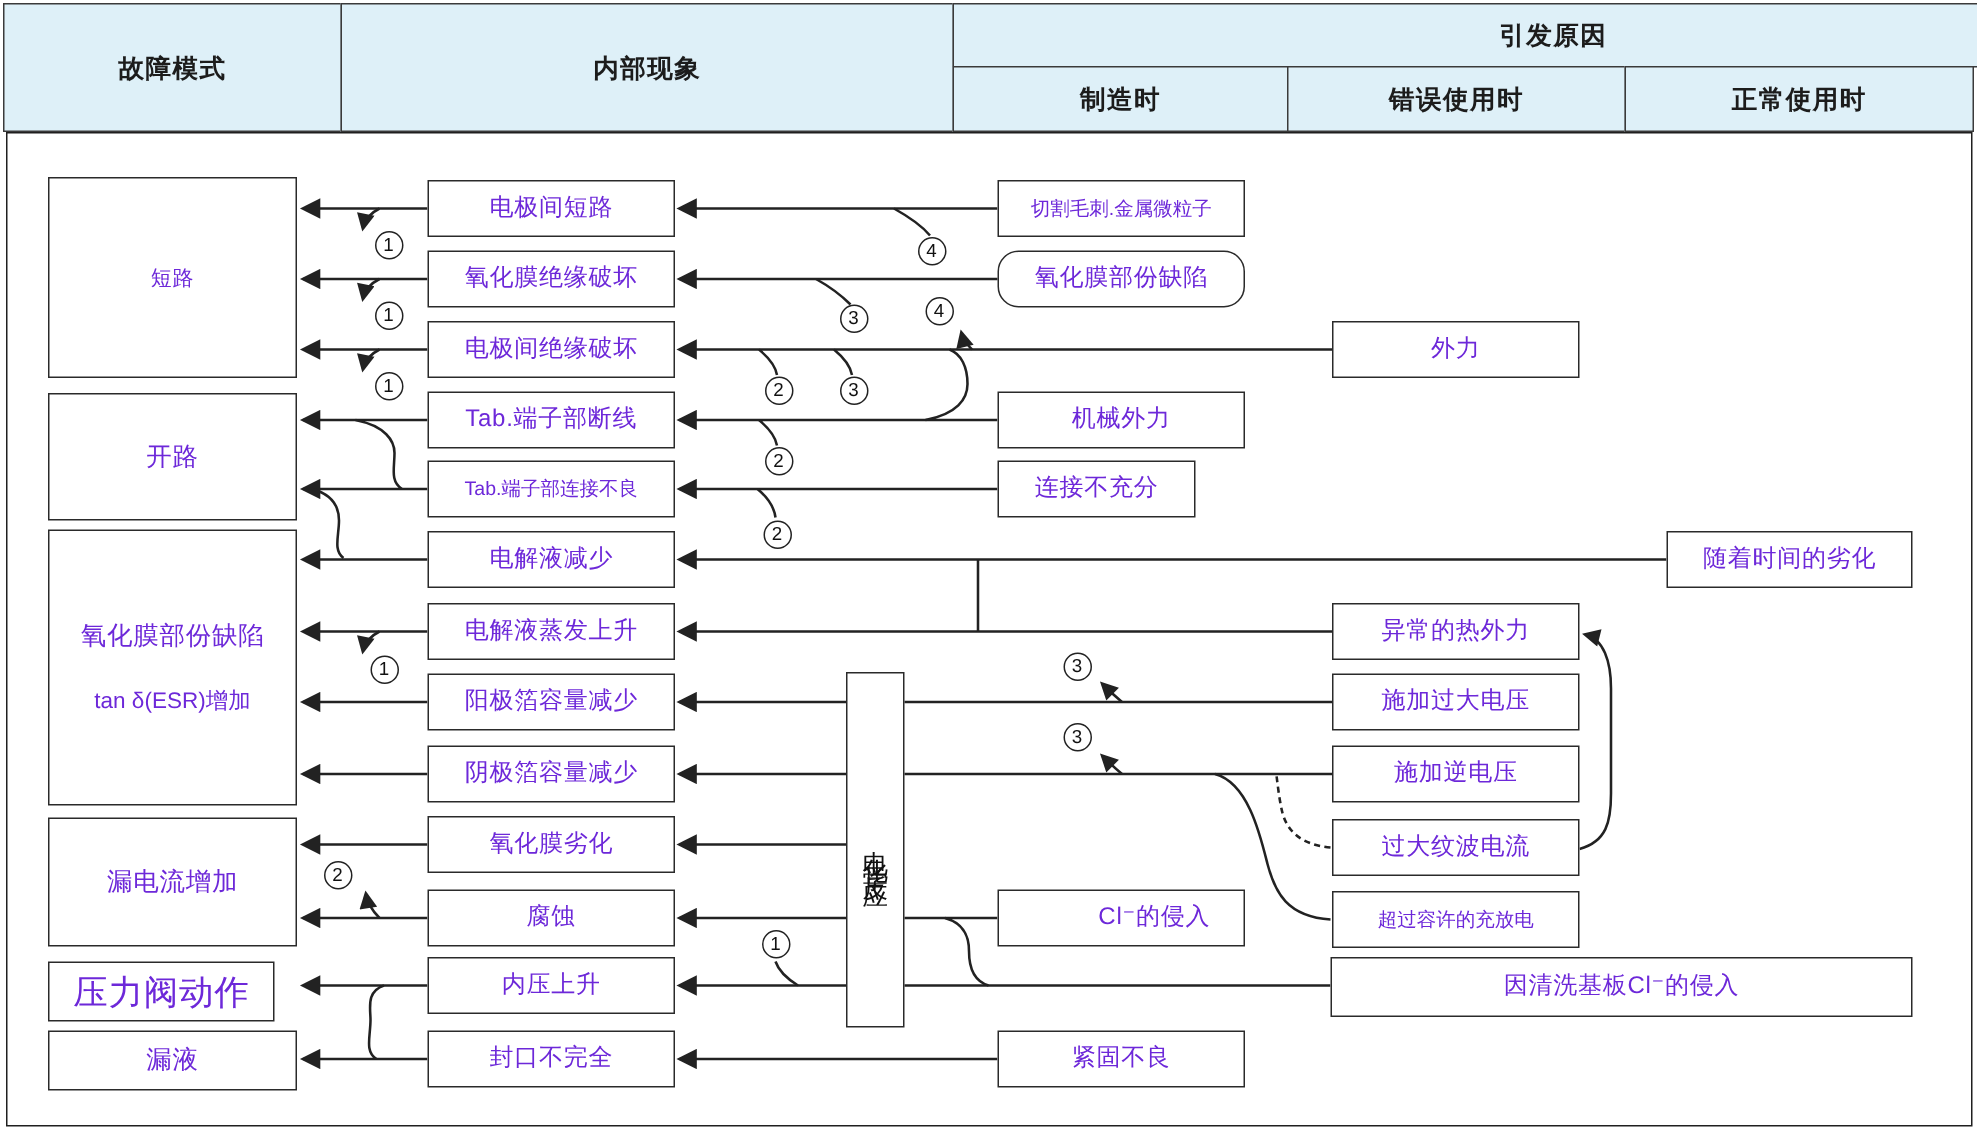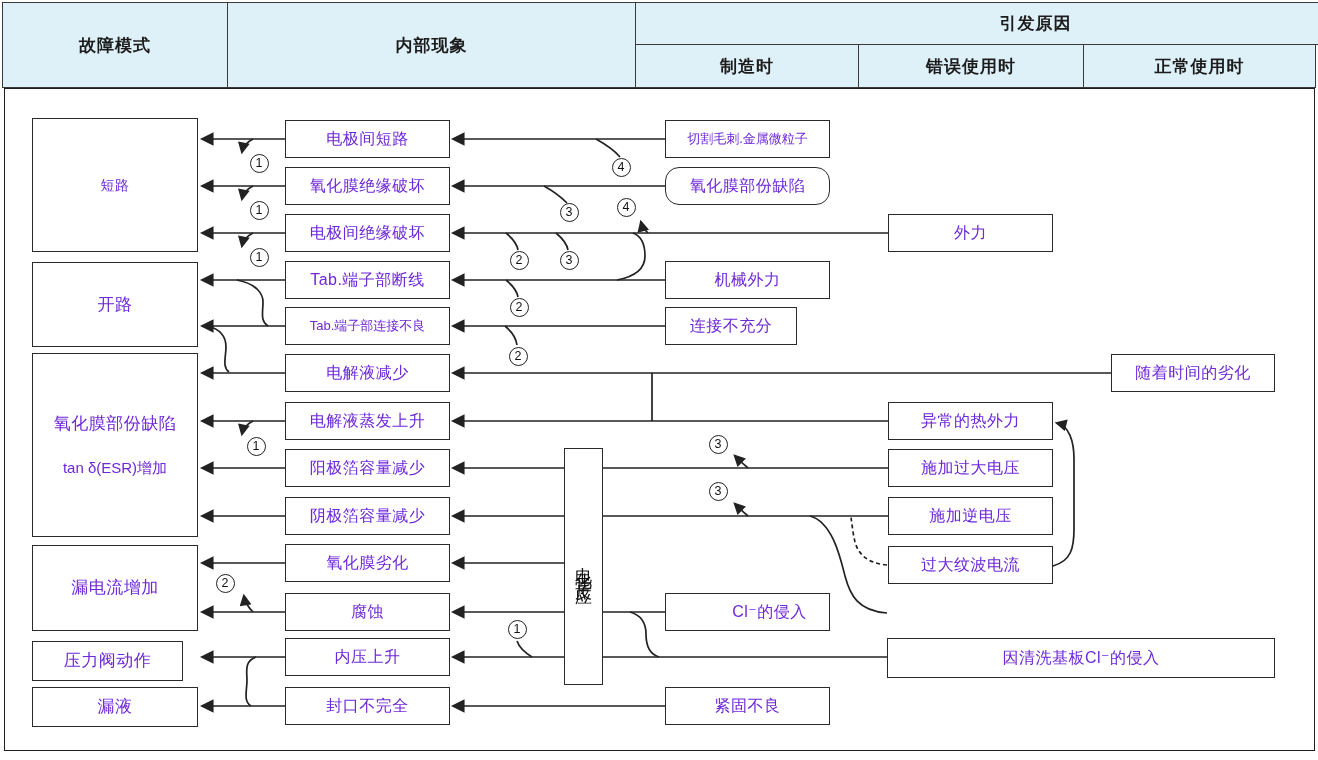--- a/index.html
+++ b/index.html
@@ -118,21 +118,21 @@
     </g>
   </svg>
 
   <div class="box" style="left:32px;top:118px;width:166px;height:134px;font-size:14px;">短路</div>
   <div class="box" style="left:32px;top:262px;width:166px;height:85px;font-size:17px;">开路</div>
   <div class="box stack" style="left:32px;top:353px;width:166px;height:184px;">
     <span class="l1">氧化膜部份缺陷</span>
     <span class="l2">tan δ(ESR)增加</span>
   </div>
   <div class="box" style="left:32px;top:545px;width:166px;height:86px;font-size:17px;">漏电流增加</div>
-  <div class="box" style="left:32px;top:641px;width:151px;height:40px;font-size:17px;">压力阀动作</div>
+  <div class="box" style="left:32px;top:641px;width:151px;height:40px;font-size:23px;">压力阀动作</div>
   <div class="box" style="left:32px;top:687px;width:166px;height:40px;font-size:17px;">漏液</div>
 
   <div class="box" style="left:285px;top:120px;width:165px;height:38px;">电极间短路</div>
   <div class="box" style="left:285px;top:214px;width:165px;height:38px;">电极间绝缘破坏</div>
   <div class="box" style="left:285px;top:167px;width:165px;height:38px;">氧化膜绝缘破坏</div>
   <div class="box" style="left:285px;top:261px;width:165px;height:38px;">Tab.端子部断线</div>
   <div class="box small" style="left:285px;top:307px;width:165px;height:38px;">Tab.端子部连接不良</div>
   <div class="box" style="left:285px;top:354px;width:165px;height:38px;">电解液减少</div>
   <div class="box" style="left:285px;top:402px;width:165px;height:38px;">电解液蒸发上升</div>
   <div class="box" style="left:285px;top:449px;width:165px;height:38px;">阳极箔容量减少</div>
@@ -149,20 +149,21 @@
   <div class="box" style="left:665px;top:261px;width:165px;height:38px;">机械外力</div>
   <div class="box" style="left:665px;top:307px;width:132px;height:38px;">连接不充分</div>
   <div class="box" style="left:665px;top:593px;width:165px;height:38px;padding-left:44px;">Cl⁻的侵入</div>
   <div class="box" style="left:665px;top:687px;width:165px;height:38px;">紧固不良</div>
 
   <div class="box" style="left:888px;top:214px;width:165px;height:38px;">外力</div>
   <div class="box" style="left:888px;top:402px;width:165px;height:38px;">异常的热外力</div>
   <div class="box" style="left:888px;top:449px;width:165px;height:38px;">施加过大电压</div>
   <div class="box" style="left:888px;top:497px;width:165px;height:38px;">施加逆电压</div>
   <div class="box" style="left:888px;top:546px;width:165px;height:38px;">过大纹波电流</div>
+  <div class="box small" style="left:888px;top:594px;width:165px;height:38px;">超过容许的充放电</div>
 
   <div class="box" style="left:1111px;top:354px;width:164px;height:38px;">随着时间的劣化</div>
   <div class="box" style="left:887px;top:638px;width:388px;height:40px;">因清洗基板Cl⁻的侵入</div>
 
   <span class="cnum" style="left:249.5px;top:153.5px;">1</span>
   <span class="cnum" style="left:249.5px;top:200.5px;">1</span>
   <span class="cnum" style="left:249.5px;top:247.5px;">1</span>
   <span class="cnum" style="left:246.5px;top:436.5px;">1</span>
   <span class="cnum" style="left:215.5px;top:573.5px;">2</span>
   <span class="cnum" style="left:507.5px;top:619.5px;">1</span>

